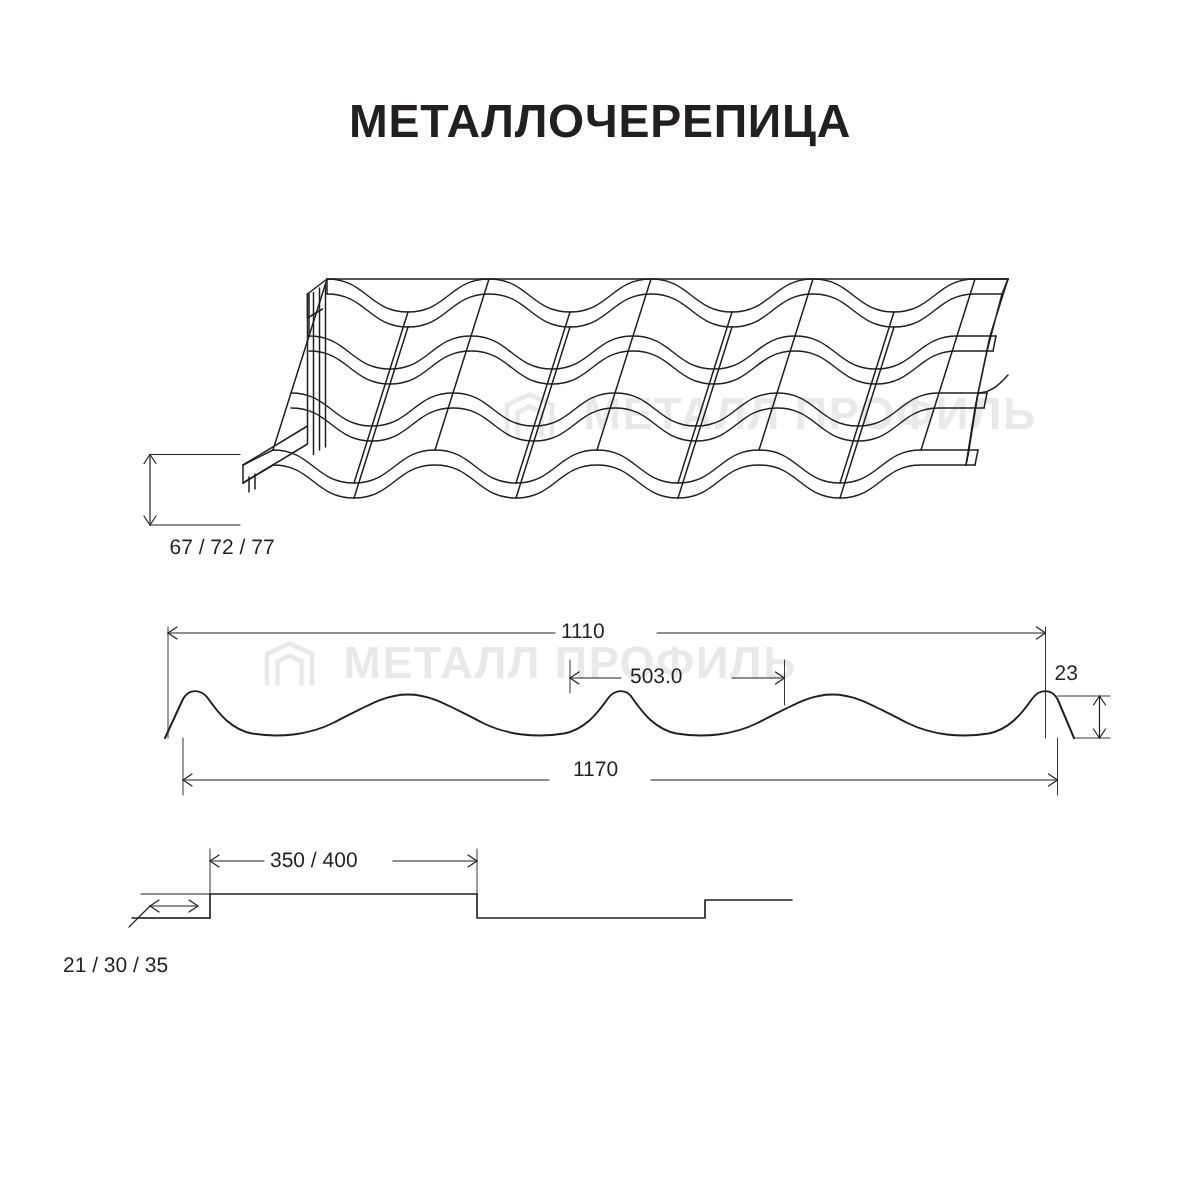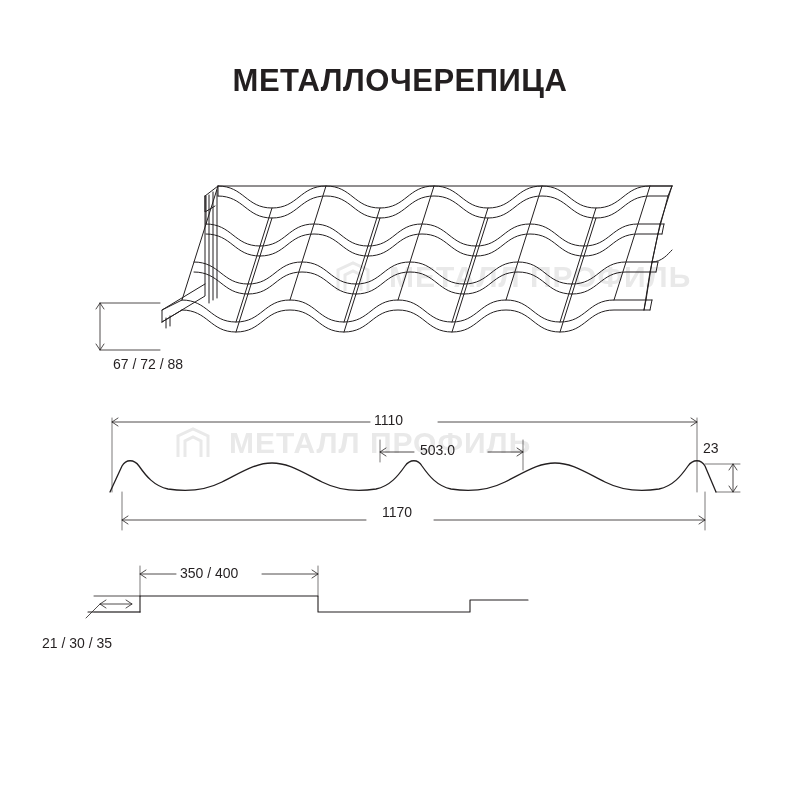--- a/index.html
+++ b/index.html
@@ -292,17 +292,17 @@
         </g>
       </g>
 
     </g>
   </svg>
 
   <div class="lbl lbl-1110">1110</div>
   <div class="lbl lbl-2775">503.0</div>
   <div class="lbl lbl-1170">1170</div>
   <div class="lbl lbl-42">23</div>
-  <div class="lbl lbl-677277">67 / 72 / 88</div>
+  <div class="lbl lbl-677277">67 / 72 / 77</div>
   <div class="lbl lbl-350400">350 / 400</div>
   <div class="lbl lbl-253035">21 / 30 / 35</div>
 
 </div>
 
 </body></html>

